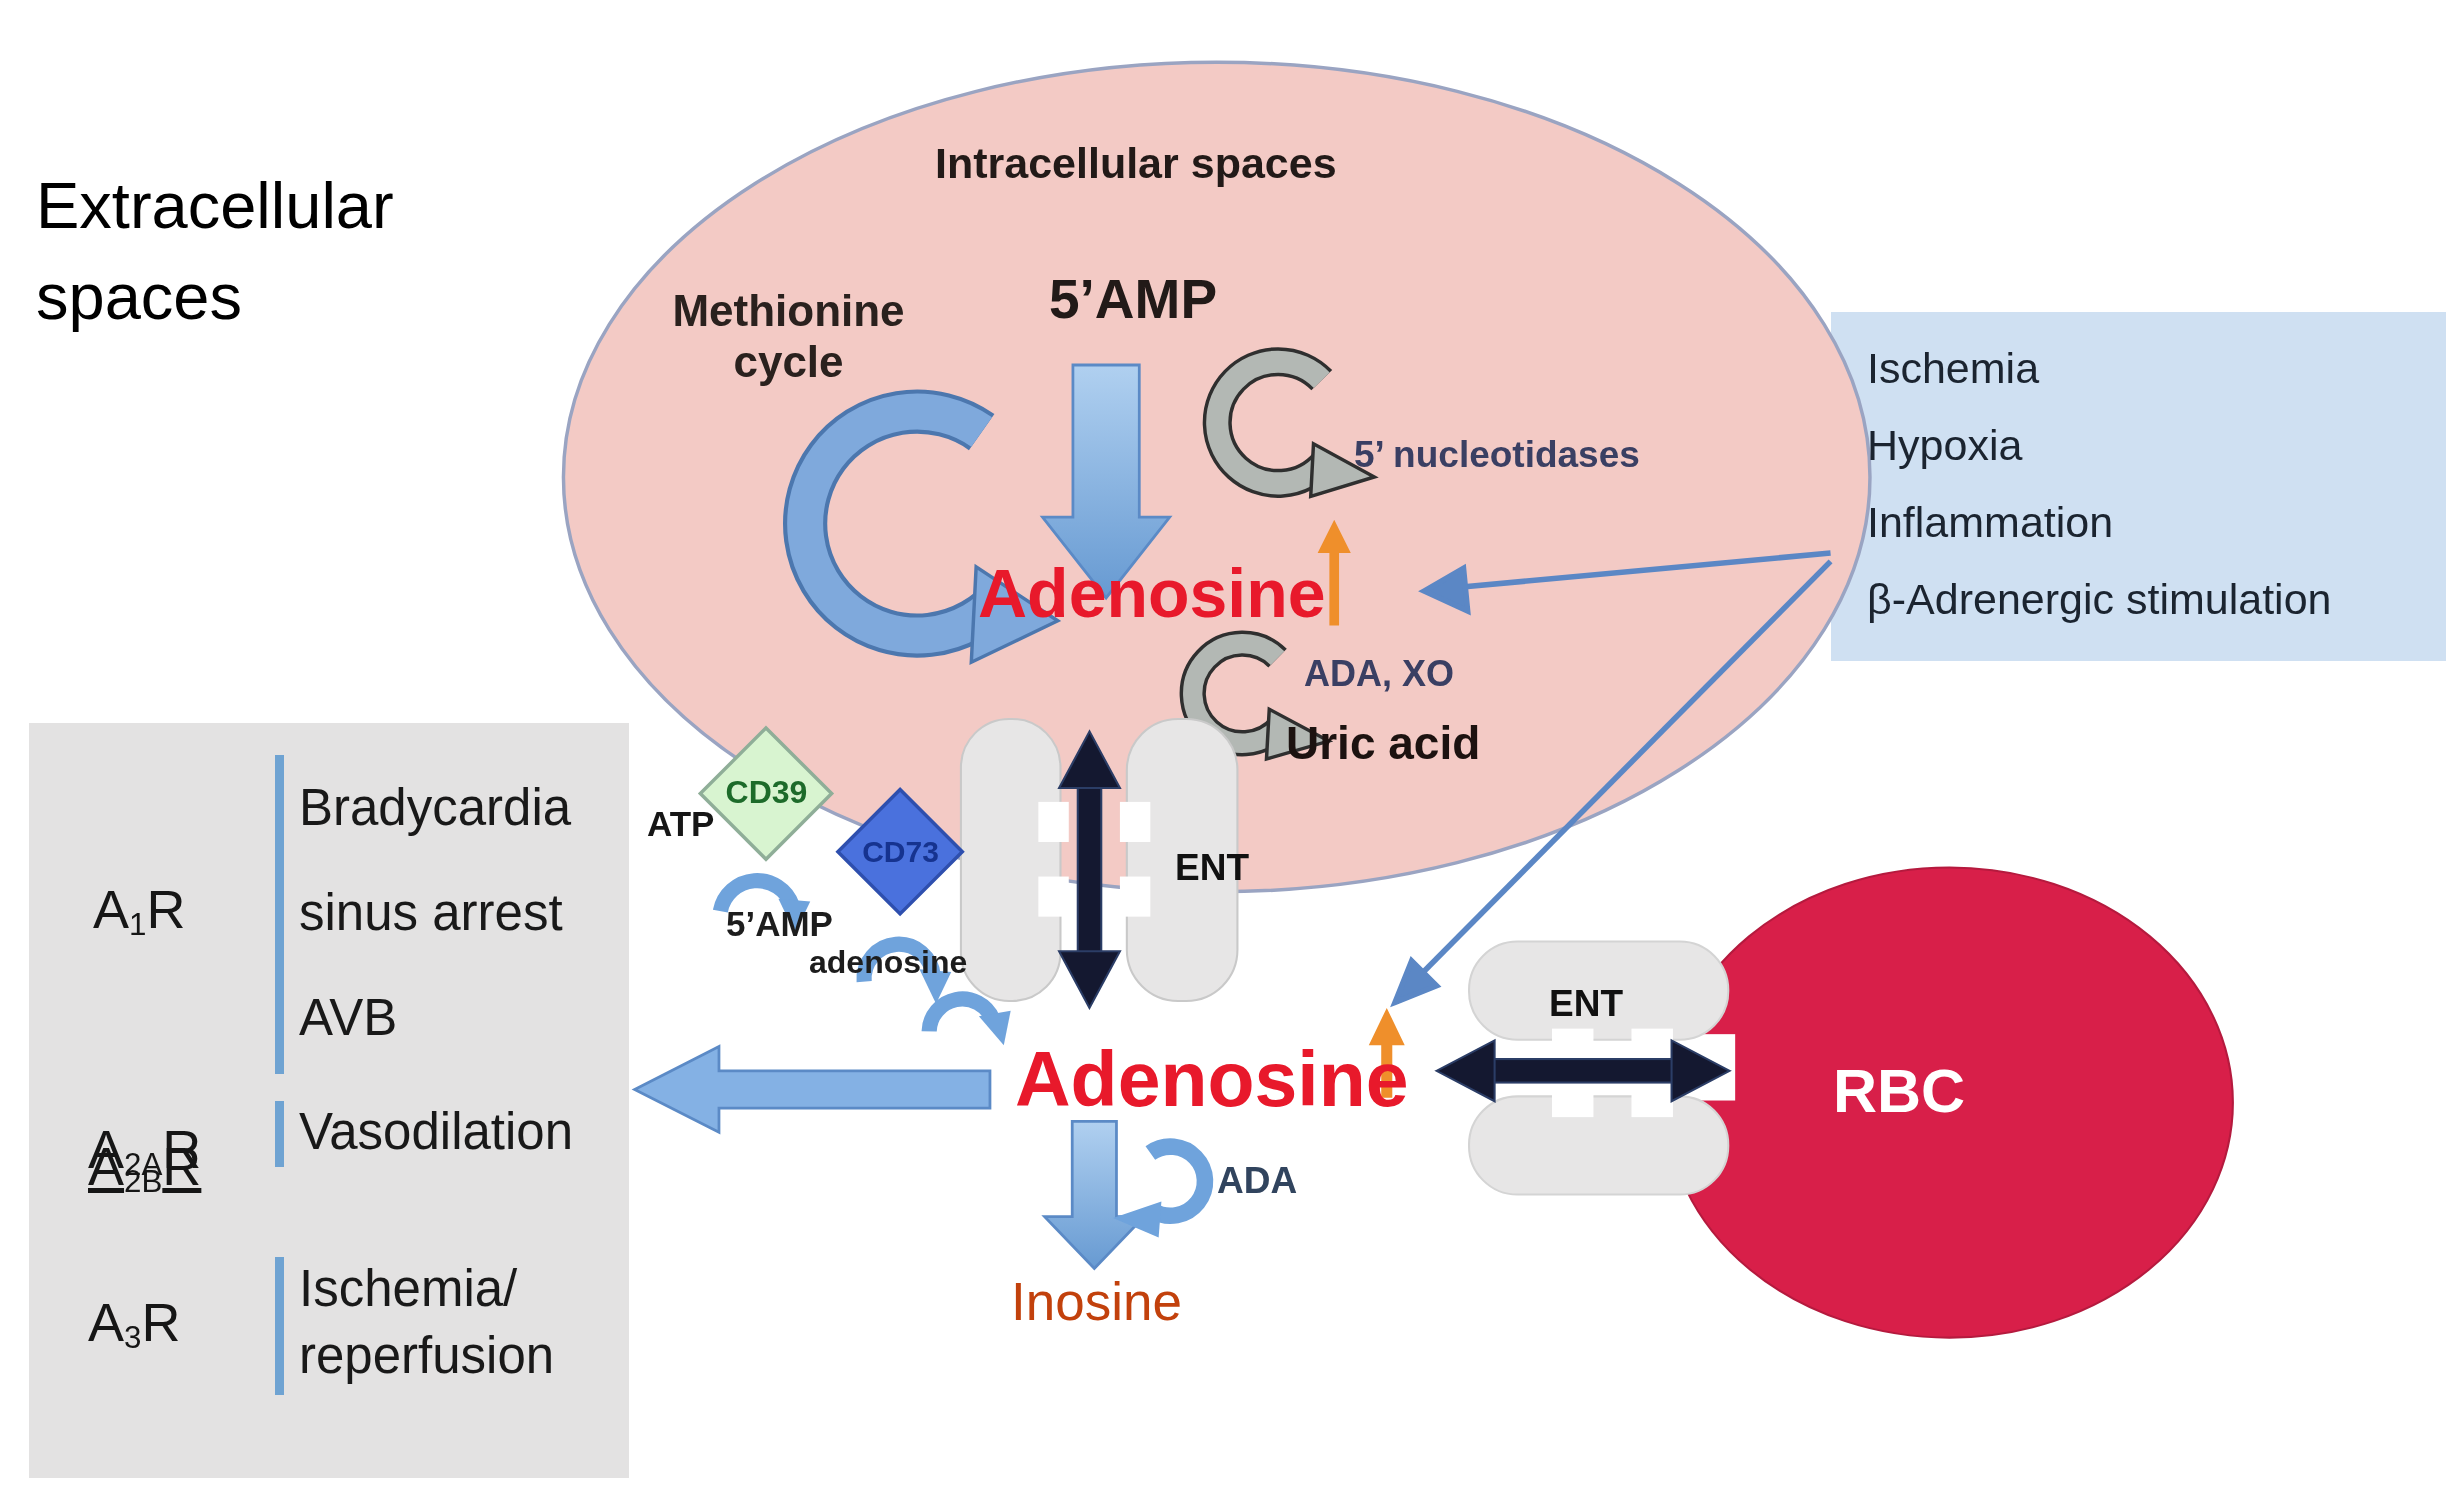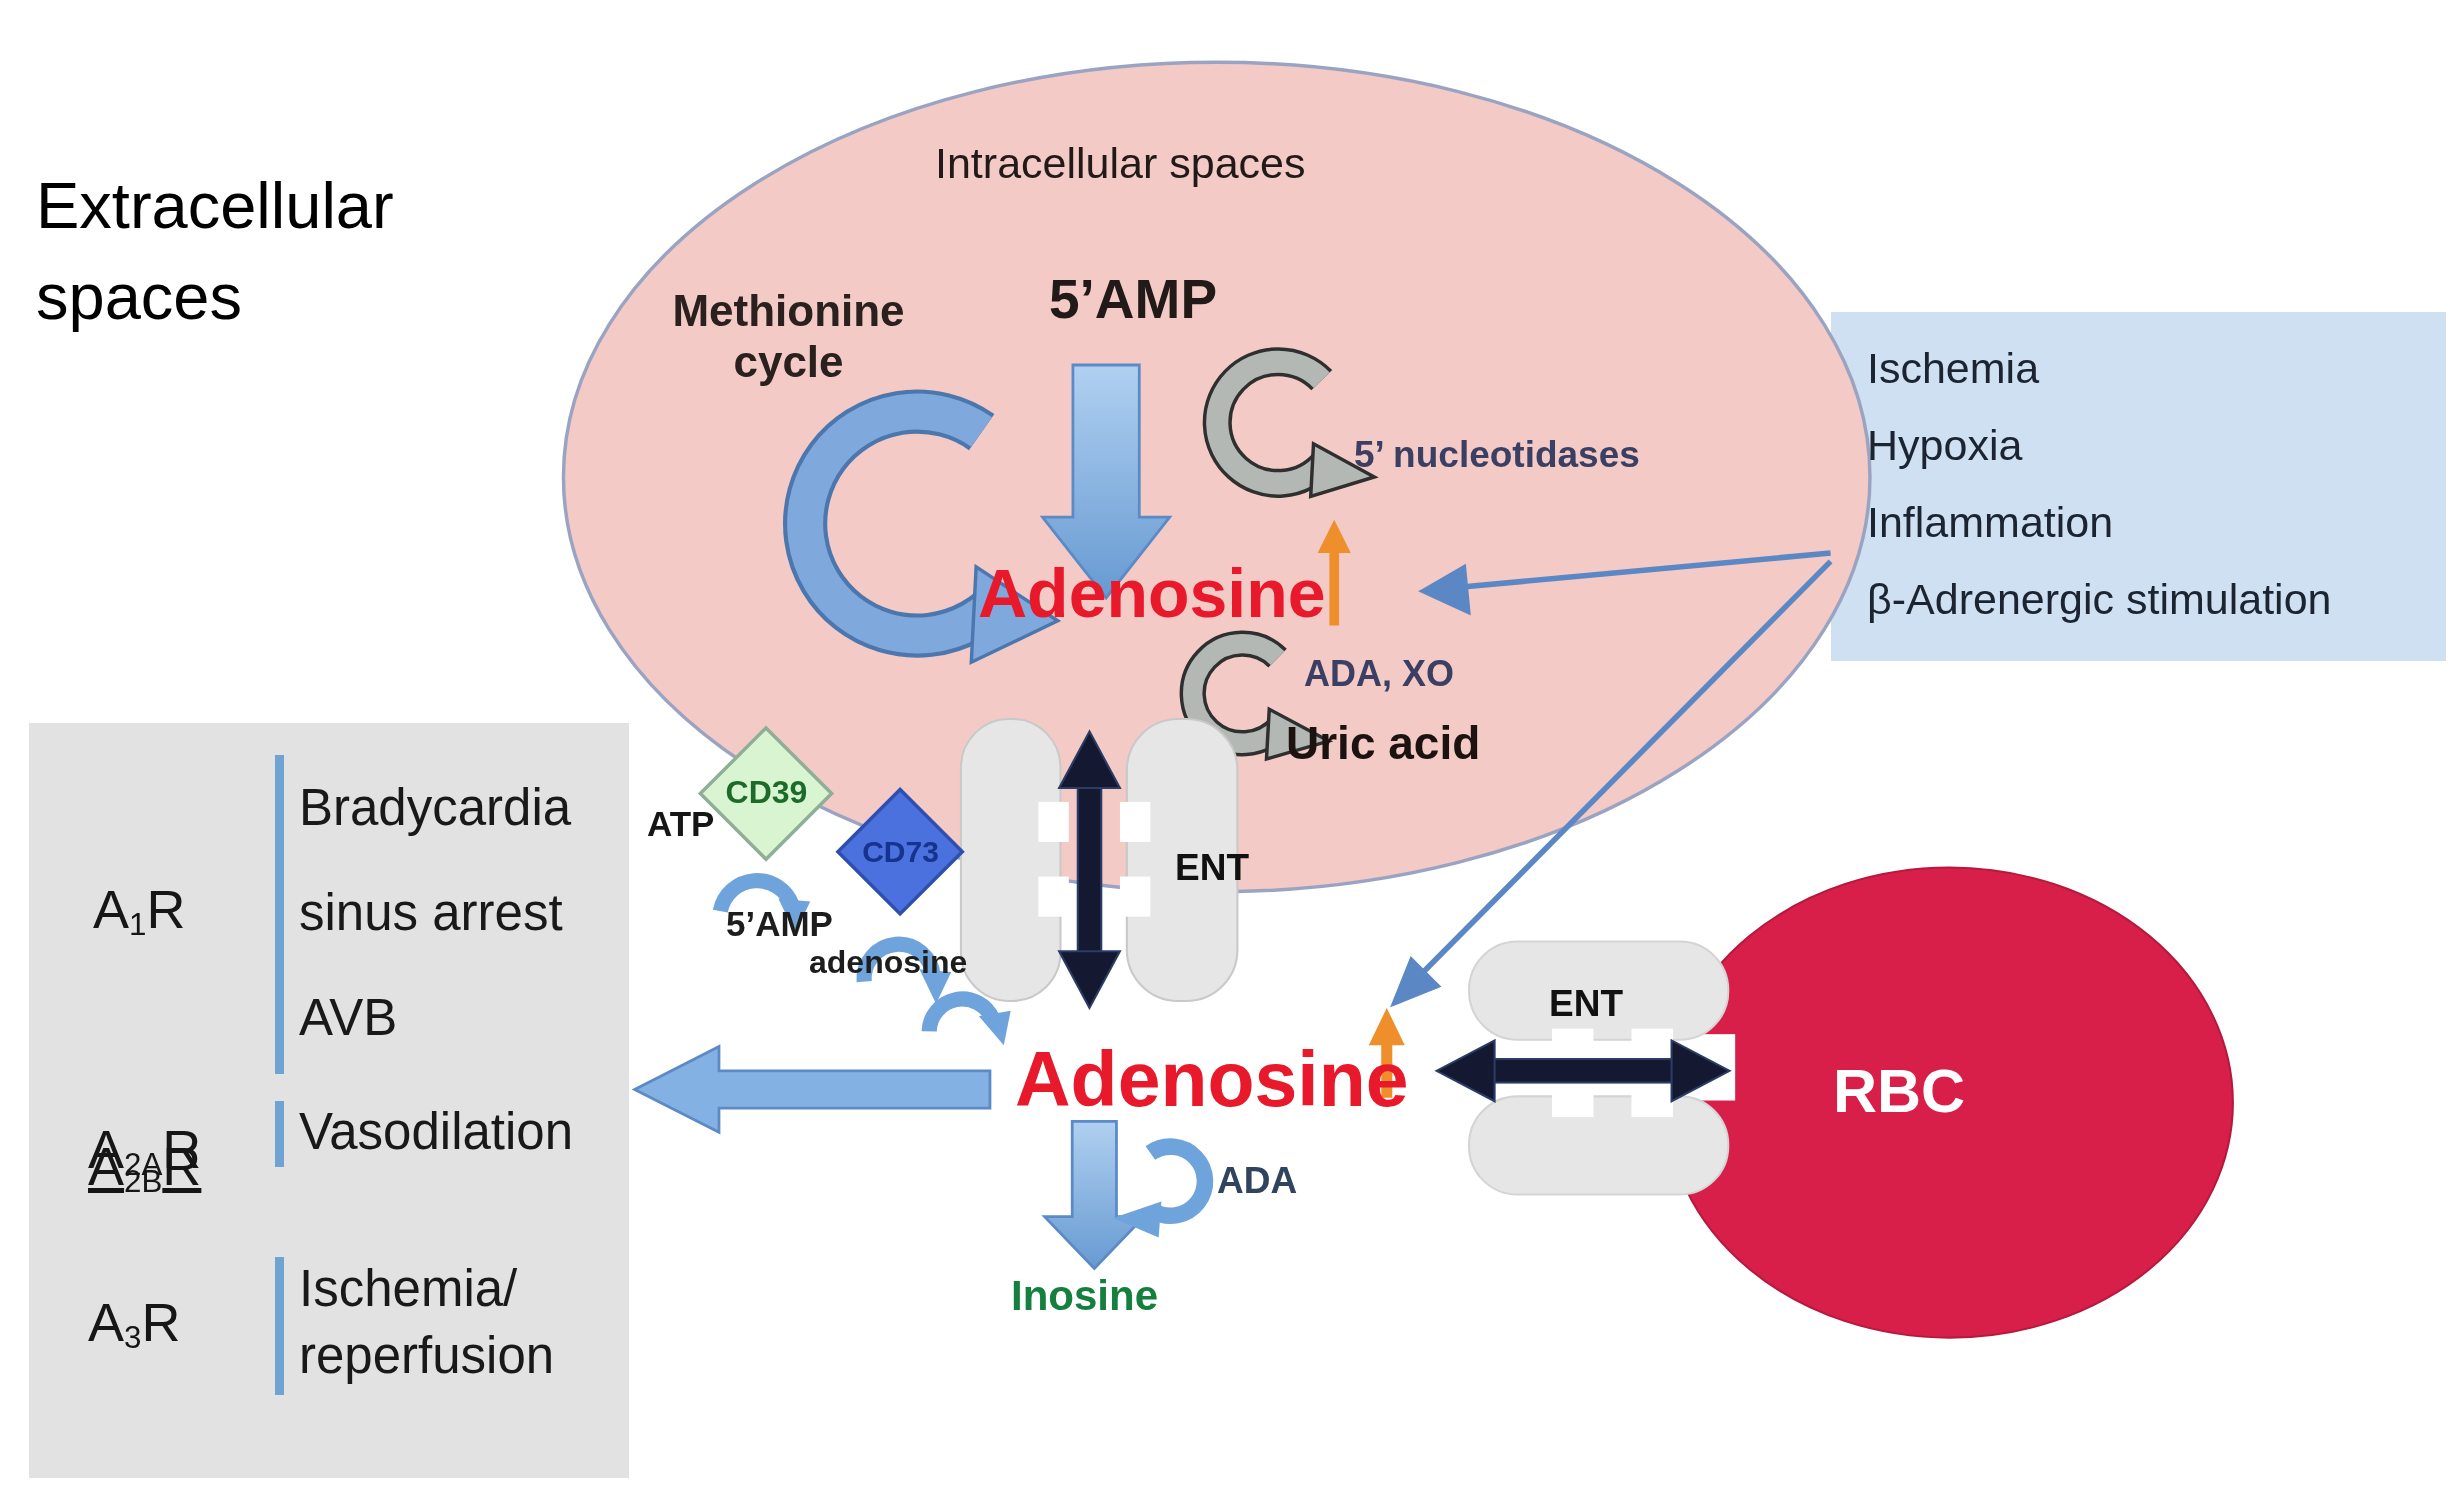--- a/index.html
+++ b/index.html
@@ -5,35 +5,35 @@
   html,body{margin:0;padding:0;background:#ffffff;}
   .canvas{position:relative;width:2450px;height:1507px;background:#ffffff;overflow:hidden;
           font-family:"Liberation Sans", sans-serif;}
   .layer{position:absolute;left:0;top:0;width:2450px;height:1507px;pointer-events:none;}
   .txt{position:absolute;white-space:pre-line;color:#1b1b1b;line-height:1.18;}
   .panel{position:absolute;}
   .gray-panel{background:#e3e2e2;}
   .blue-panel{background:#cfe0f2;}
   .bar{position:absolute;width:9px;background:#6fa3d2;}
   .t-extra{left:36px;top:160px;font-size:65px;line-height:91px;color:#000000;}
-  .t-intra{left:935px;top:138px;font-size:43px;font-weight:400;color:#221a18;}
+  .t-intra{left:935px;top:138px;font-size:43px;font-weight:700;color:#221a18;}
   .t-amp-big{left:1049px;top:267px;font-size:55px;font-weight:600;color:#221a18;}
   .t-meth{left:662px;top:285px;width:253px;text-align:center;font-size:44px;font-weight:600;line-height:51px;color:#2a211e;}
   .t-nucleo{left:1354px;top:433px;font-size:37px;font-weight:600;color:#3a3f63;}
   .t-adeno-in{left:978px;top:553px;font-size:68px;font-weight:700;color:#e8192b;}
   .t-adaxo{left:1304px;top:653px;font-size:36px;font-weight:600;color:#3a3f63;}
   .t-uric{left:1286px;top:716px;font-size:46px;font-weight:600;color:#1c1210;}
   .t-atp{left:647px;top:803px;font-size:35px;font-weight:700;color:#161616;}
   .t-amp-sm{left:726px;top:903px;font-size:35px;font-weight:700;color:#1d1d1d;}
   .t-adeno-sm{left:809px;top:944px;font-size:32px;font-weight:600;color:#1d1d1d;}
   .t-ent-c{left:1175px;top:846px;font-size:37px;font-weight:600;color:#111;}
   .t-ent-r{left:1549px;top:982px;font-size:37px;font-weight:600;color:#111;}
   .t-adeno-ex{left:1015px;top:1034px;font-size:77px;font-weight:700;color:#e8192b;}
   .t-ada{left:1217px;top:1159px;font-size:37px;font-weight:700;color:#31445e;}
-  .t-inosine{left:1011px;top:1271px;font-size:42px;font-weight:700;color:#15803d;}
+  .t-inosine{left:1011px;top:1271px;font-size:53px;font-weight:400;color:#c2410c;}
   .t-rbc{left:1833px;top:1056px;font-size:61px;font-weight:700;color:#ffffff;}
   .stimuli{left:1867px;top:330px;font-size:43px;font-weight:500;line-height:77px;color:#1b2430;position:absolute;}
   .rec-label{position:absolute;font-size:54px;font-weight:500;color:#161616;}
   .rec-label sub{font-size:0.58em;vertical-align:-0.22em;}
   .rec-effect{position:absolute;font-size:51px;font-weight:500;color:#191919;white-space:pre-line;}
 </style>
 </head>
 <body>
 
 <div class="canvas">

